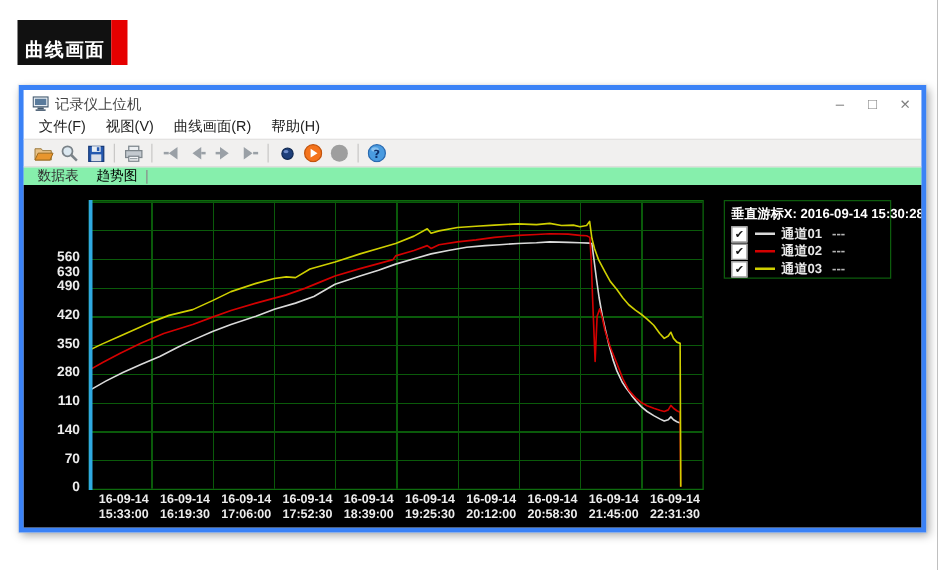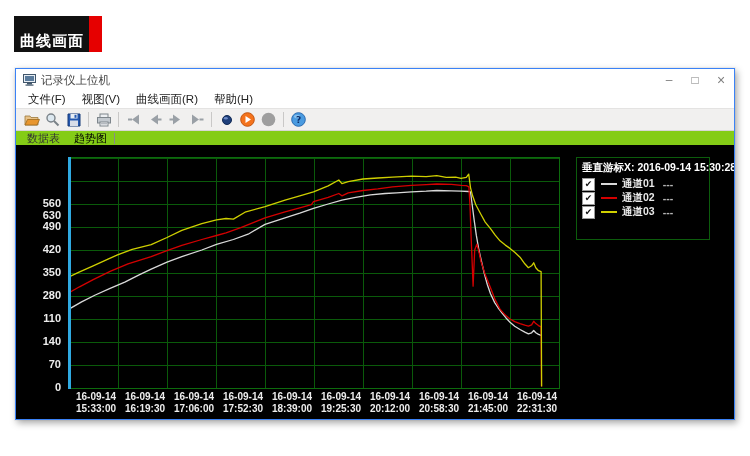--- a/index.html
+++ b/index.html
@@ -7,55 +7,55 @@
   .stage{position:relative;width:750px;height:456px;background:#ffffff;overflow:hidden;}
 
   
   .page-label{position:absolute;left:14px;top:16px;display:flex;align-items:stretch;}
   .page-label-text{background:#111;color:#fff;font-weight:bold;font-size:15px;letter-spacing:1px;
     padding:16px 5px 3px 6px;line-height:17px;}
   .page-label-red{width:13px;background:#e60000;}
 
   
   .window{position:absolute;left:15px;top:68px;width:718px;height:350px;background:#fff;
-    border:1px solid #3b82f6;box-shadow:2px 3px 7px rgba(0,0,0,.35),0 0 0 1px rgba(0,0,0,.03);
+    border:4px solid #3b82f6;box-shadow:2px 3px 7px rgba(0,0,0,.35),0 0 0 1px rgba(0,0,0,.03);
     display:flex;flex-direction:column;}
   .titlebar{height:22px;display:flex;align-items:center;background:#fff;padding-left:7px;flex:0 0 auto;}
   .app-icon{width:13px;height:12px;margin-right:5px;flex:0 0 auto;}
   .win-title{font-size:11.5px;color:#444;flex:1 1 auto;}
   .win-controls{display:flex;align-items:center;height:100%;}
   .win-btn{width:26px;text-align:center;color:#808080;font-size:12px;line-height:22px;cursor:default;}
   .win-btn.close{font-size:14px;}
 
   .menubar{height:17px;display:flex;background:#fff;padding-left:4px;flex:0 0 auto;}
   .menu-item{font-size:11.5px;color:#222;padding:0 8px;line-height:17px;cursor:default;}
 
   .toolbar{height:21px;display:flex;align-items:center;background:#f1f0ef;border-top:1px solid #e4e3e2;
     border-bottom:1px solid #d7d6d5;padding-left:5px;flex:0 0 auto;}
   .tb-btn{width:21px;height:19px;display:flex;align-items:center;justify-content:center;}
   .tb-sep{width:1px;height:15px;background:#c9c8c7;margin:0 4px;}
 
-  .tabbar{height:14px;display:flex;align-items:flex-end;background:#84cc16;padding-left:4px;flex:0 0 auto;}
+  .tabbar{height:14px;display:flex;align-items:flex-end;background:#86efac;padding-left:4px;flex:0 0 auto;}
   .tab{font-size:11px;color:#333;padding:0 7px;line-height:14px;cursor:default;}
   .tab.active{color:#000;}
   .tab-divider{width:1px;height:11px;background:#8a8a8a;margin-bottom:1px;}
 
   
   .chart-panel{position:relative;flex:1 1 auto;background:#000;overflow:hidden;}
   .plot{position:absolute;left:52px;top:12px;width:490px;height:230px;border:1px solid #0d6b0d;background:#000;}
   .plot svg{position:absolute;left:0;top:0;}
   .cursor{position:absolute;top:-1px;width:3px;height:232px;background:#2fa9e1;}
   .y-axis{position:absolute;left:0;top:0;width:48px;height:100%;}
   .ylab{position:absolute;right:3px;width:44px;text-align:right;font-size:11px;font-weight:bold;color:#ececec;}
   .x-axis{position:absolute;left:0;top:0;width:100%;height:100%;pointer-events:none;margin-left:28px;}
   .xlab{position:absolute;width:62px;text-align:center;font-size:10px;font-weight:bold;color:#ececec;line-height:11.5px;}
 
   
   .legend{position:absolute;left:560px;top:12px;width:134px;border:1px solid #0c5c0c;background:#000;
-    padding:3px 5px 20px 5px;box-sizing:border-box;}
+    padding:3px 5px 0 5px;box-sizing:border-box;}
   .legend-title{font-size:10.5px;font-weight:bold;color:#fff;white-space:nowrap;margin-bottom:2px;}
   .lrow{display:flex;align-items:center;height:14px;}
   .cb{width:11px;height:11px;background:#fff;border:1px solid #9a9a9a;font-size:9px;line-height:11px;
     text-align:center;color:#111;font-weight:bold;flex:0 0 auto;}
   .sw{width:16px;height:2px;margin:0 5px 0 6px;flex:0 0 auto;}
   .lbl{font-size:10.5px;font-weight:bold;color:#e8e8e8;}
   .val{font-size:10.5px;font-weight:bold;color:#b5b5b5;margin-left:8px;}
 </style>
 </head>
 <body>

